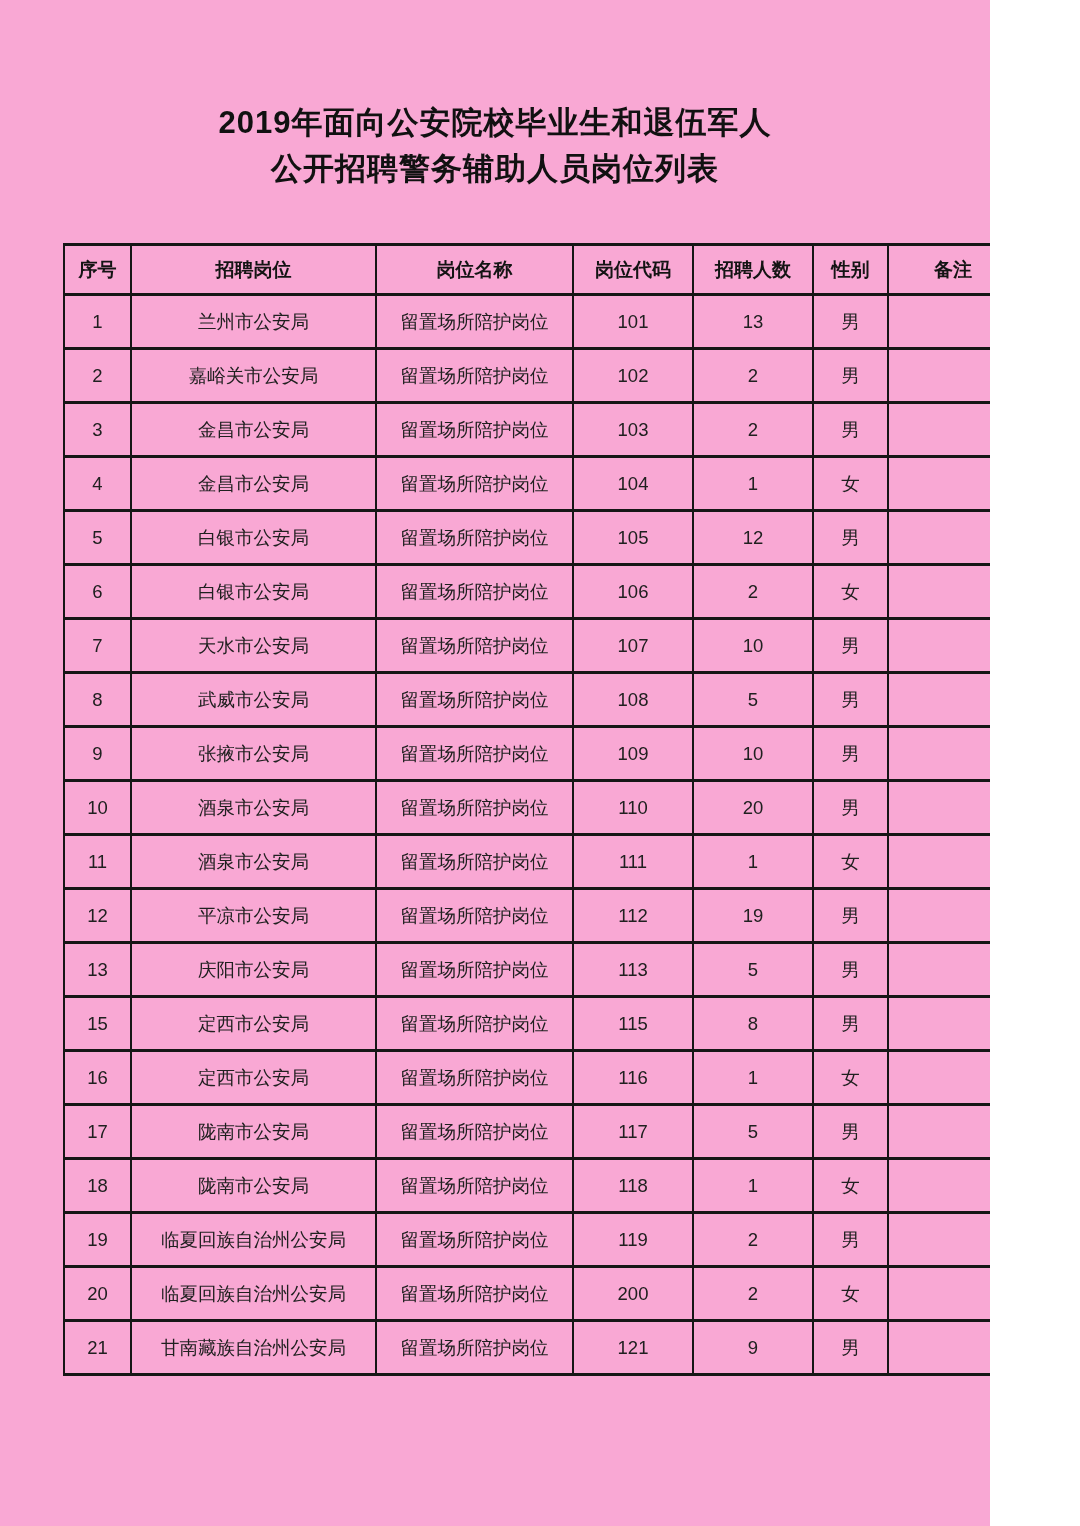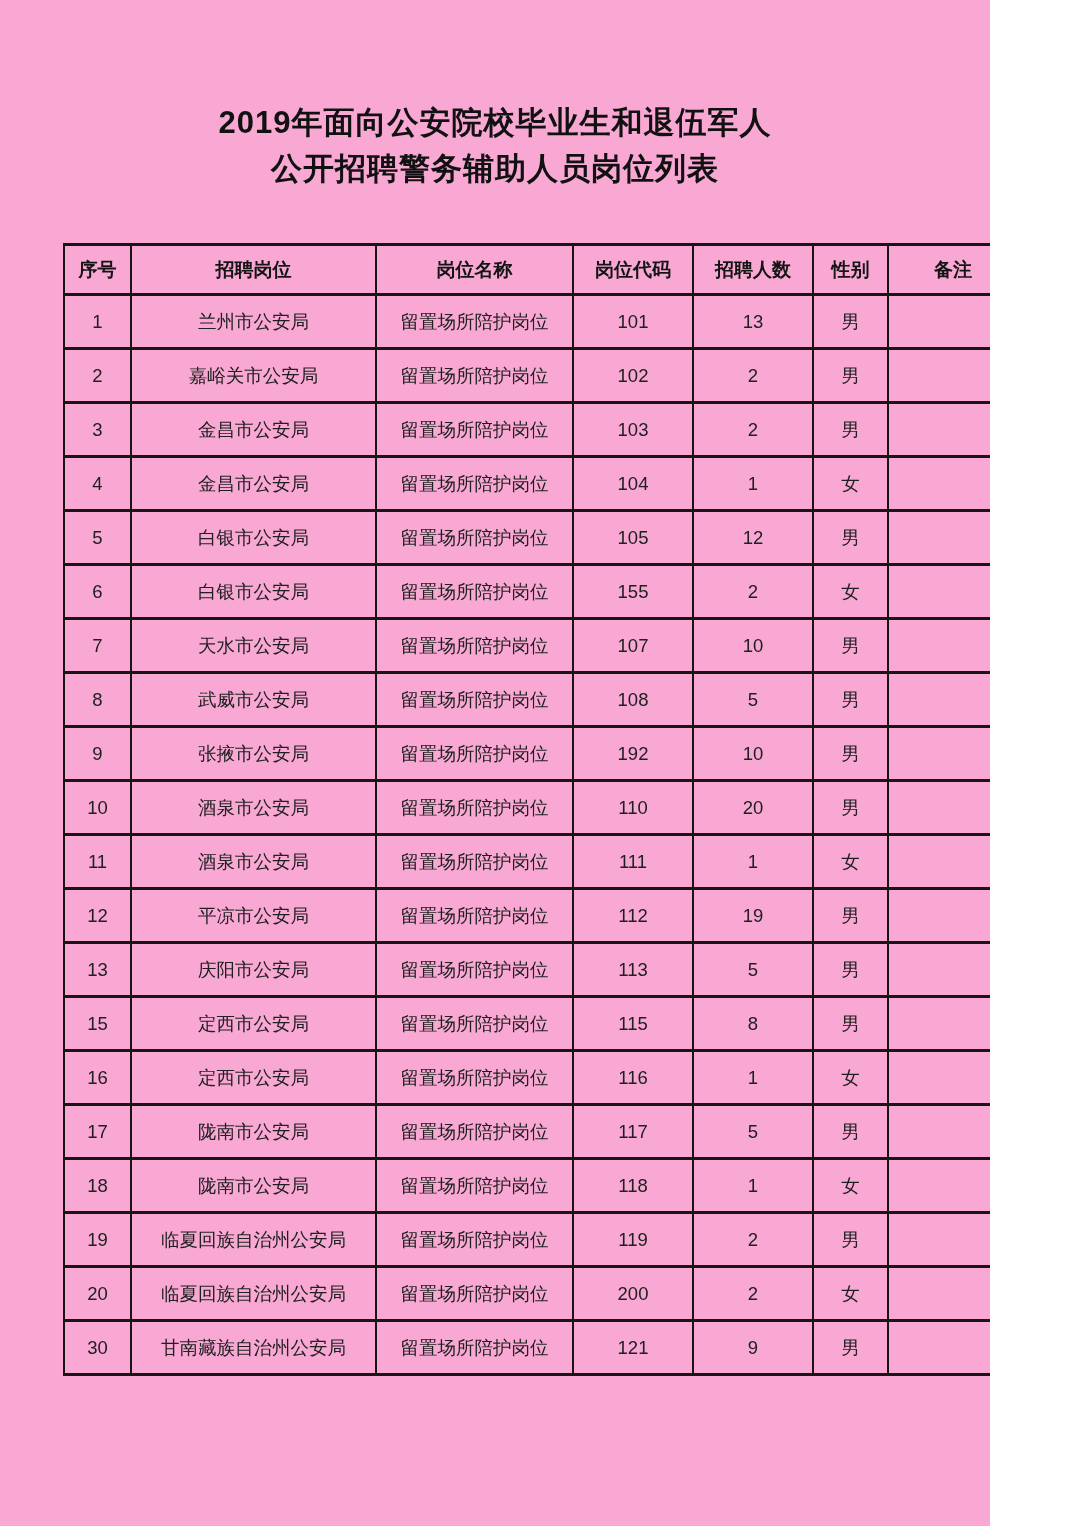--- a/index.html
+++ b/index.html
@@ -146,21 +146,21 @@
           <td>留置场所陪护岗位</td>
           <td>105</td>
           <td>12</td>
           <td>男</td>
           <td></td>
         </tr>
         <tr>
           <td>6</td>
           <td>白银市公安局</td>
           <td>留置场所陪护岗位</td>
-          <td>155</td>
+          <td>106</td>
           <td>2</td>
           <td>女</td>
           <td></td>
         </tr>
         <tr>
           <td>7</td>
           <td>天水市公安局</td>
           <td>留置场所陪护岗位</td>
           <td>107</td>
           <td>10</td>
@@ -173,21 +173,21 @@
           <td>留置场所陪护岗位</td>
           <td>108</td>
           <td>5</td>
           <td>男</td>
           <td></td>
         </tr>
         <tr>
           <td>9</td>
           <td>张掖市公安局</td>
           <td>留置场所陪护岗位</td>
-          <td>192</td>
+          <td>109</td>
           <td>10</td>
           <td>男</td>
           <td></td>
         </tr>
         <tr>
           <td>10</td>
           <td>酒泉市公安局</td>
           <td>留置场所陪护岗位</td>
           <td>110</td>
           <td>20</td>
@@ -269,21 +269,21 @@
         <tr>
           <td>20</td>
           <td>临夏回族自治州公安局</td>
           <td>留置场所陪护岗位</td>
           <td>200</td>
           <td>2</td>
           <td>女</td>
           <td></td>
         </tr>
         <tr>
-          <td>30</td>
+          <td>21</td>
           <td>甘南藏族自治州公安局</td>
           <td>留置场所陪护岗位</td>
           <td>121</td>
           <td>9</td>
           <td>男</td>
           <td></td>
         </tr>
       </tbody>
   </table>
 

